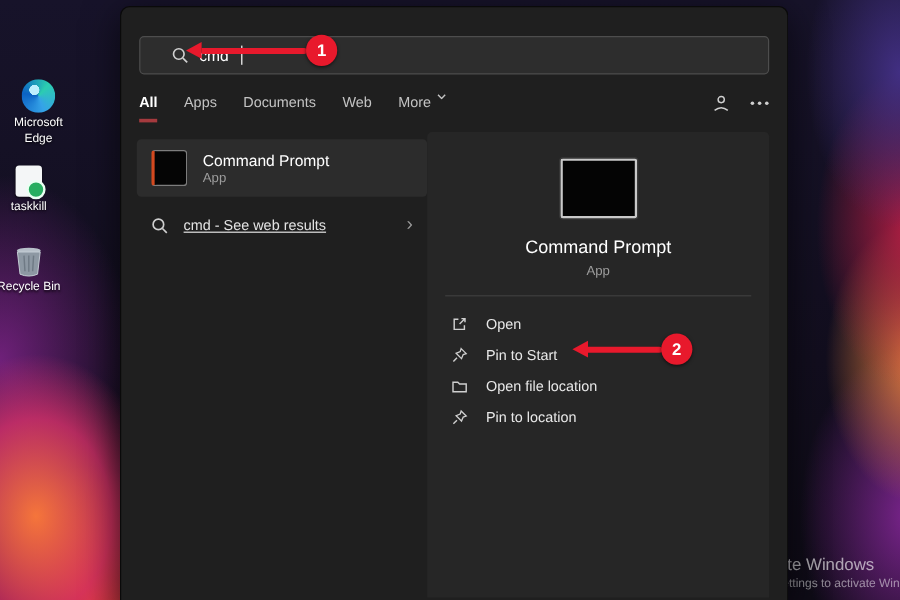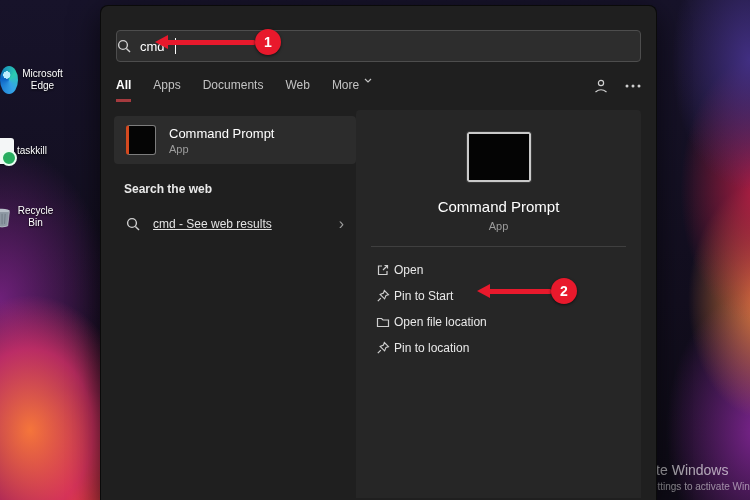--- a/index.html
+++ b/index.html
@@ -13,34 +13,34 @@
       radial-gradient(160px 220px at 0% 60%, rgba(150,40,160,.7), rgba(20,10,40,0) 70%),
       radial-gradient(120px 160px at 10% 100%, rgba(255,70,40,.8), rgba(20,10,40,0) 70%),
       radial-gradient(120px 200px at 100% 12%, rgba(70,50,140,.9), rgba(20,10,40,0) 65%),
       radial-gradient(110px 190px at 101% 38%, rgba(190,30,70,.9), rgba(20,10,40,0) 70%),
       radial-gradient(110px 170px at 102% 60%, rgba(255,140,66,.9), rgba(20,10,40,0) 70%),
       radial-gradient(130px 200px at 101% 86%, rgba(140,40,160,.85), rgba(20,10,40,0) 70%),
       linear-gradient(180deg, #17132a 0%, #120e1e 60%, #0e0b16 100%);
   }
 
   
-  .desk-icon{position:absolute;width:64px;display:flex;flex-direction:row;align-items:center;gap:3px;text-align:center;}
+  .desk-icon{position:absolute;width:64px;display:flex;flex-direction:column;align-items:center;gap:3px;text-align:center;}
   .desk-icon .lbl{color:#fff;font-size:10px;line-height:1.25;text-shadow:0 1px 2px rgba(0,0,0,.9);}
   .edge-glyph{width:28px;height:28px;border-radius:50%;
     background:radial-gradient(circle at 38% 32%, #bdeffd 0 16%, rgba(0,0,0,0) 17%),
                conic-gradient(from 160deg, #35a3e8, #0b62c4, #2ccdb0, #35a3e8);}
   .file-glyph{width:22px;height:26px;background:#f4f6f7;border-radius:3px;position:relative;box-shadow:0 1px 2px rgba(0,0,0,.6);}
   .file-glyph::after{content:"";position:absolute;right:-3px;bottom:-2px;width:12px;height:12px;border-radius:50%;background:#27ae60;border:2px solid #eafff2;}
   .bin-glyph{width:26px;height:28px;}
 
   
   .panel{position:absolute;left:100px;top:5px;width:555px;height:495px;background:#1f1f1f;
     border:1px solid #0a0a0a;border-bottom:none;border-radius:8px 8px 0 0;box-shadow:0 8px 30px rgba(0,0,0,.6);z-index:5;}
   .search-box{position:absolute;left:15px;right:15px;top:24px;height:32px;background:#2d2d2d;
-    border:1px solid #4d4d4d;border-radius:4px;display:flex;align-items:center;gap:9px;padding:0 0;box-sizing:border-box;}
+    border:1px solid #4d4d4d;border-radius:4px;display:flex;align-items:center;gap:9px;padding:0 26px;box-sizing:border-box;}
   .search-box .query{color:#fff;font-size:13px;}
   .caret{display:inline-block;width:1px;height:16px;background:#fff;vertical-align:middle;margin-left:1px;}
 
   .tabs{position:absolute;left:15px;right:15px;top:72px;height:26px;display:flex;align-items:flex-start;gap:22px;}
   .tab{font-size:12px;color:#c3c3c3;padding-bottom:7px;cursor:default;display:flex;align-items:flex-start;gap:5px;}
   .tab.selected{color:#fff;border-bottom:3px solid #a53a3e;font-weight:bold;}
   .tab-right{margin-left:auto;display:flex;align-items:center;gap:16px;}
 
   .section-header{color:#e9e9e9;font-size:12px;font-weight:bold;}
 
@@ -54,21 +54,21 @@
   .web-row .txt{color:#e3e3e3;font-size:12px;flex:1;text-decoration:underline;}
   .web-chevron{color:#9a9a9a;font-size:16px;line-height:1;}
 
   .preview{position:absolute;left:255px;top:104px;width:285px;bottom:3px;background:#262626;border-radius:4px 4px 0 0;}
   .preview-inner{display:flex;flex-direction:column;align-items:center;padding-top:22px;}
   .cmd-icon-lg{width:60px;height:46px;background:#040404;border:2px solid #c9c9c9;outline:1px solid #3a3a3a;border-radius:2px;}
   .pv-title{color:#fff;font-size:15px;margin-top:16px;}
   .pv-sub{color:#9d9d9d;font-size:11px;margin-top:5px;}
   .pv-divider{width:calc(100% - 30px);height:1px;background:#3f3f3f;margin:14px 0 10px;}
   .actions{width:100%;}
-  .action-row{display:flex;align-items:center;gap:4px;padding:6px 20px;color:#e8e8e8;font-size:12px;}
+  .action-row{display:flex;align-items:center;gap:15px;padding:6px 20px;color:#e8e8e8;font-size:12px;}
   .action-row svg{flex:0 0 auto;}
 
   
   .annot{position:absolute;z-index:50;}
   .badge{width:26px;height:26px;border-radius:50%;background:#e8192c;color:#fff;font-size:14px;font-weight:bold;
     display:flex;align-items:center;justify-content:center;box-shadow:0 1px 3px rgba(0,0,0,.6);}
   .arrow-shaft{position:absolute;height:5px;background:#e8192c;border-radius:0 3px 3px 0;}
   .arrow-head{position:absolute;width:0;height:0;border-top:7px solid transparent;border-bottom:7px solid transparent;border-right:13px solid #e8192c;}
 
   
@@ -150,21 +150,20 @@
     </div>
 
     <div class="left-col">
       <div class="best-match-row">
         <div class="cmd-icon-sm"></div>
         <div>
           <div class="bm-title">Command Prompt</div>
           <div class="bm-sub">App</div>
         </div>
       </div>
-      <div class="section-header" style="margin-top:18px;">Search the web</div>
       <div class="web-row">
         <svg width="14" height="14" viewBox="0 0 14 14">
           <circle cx="6" cy="6" r="4.4" fill="none" stroke="#cfcfcf" stroke-width="1.4"></circle>
           <line x1="9.4" y1="9.4" x2="13" y2="13" stroke="#cfcfcf" stroke-width="1.4"></line>
         </svg>
         <div class="txt">cmd - See web results</div>
         <div class="web-chevron">›</div>
       </div>
     </div>
 

